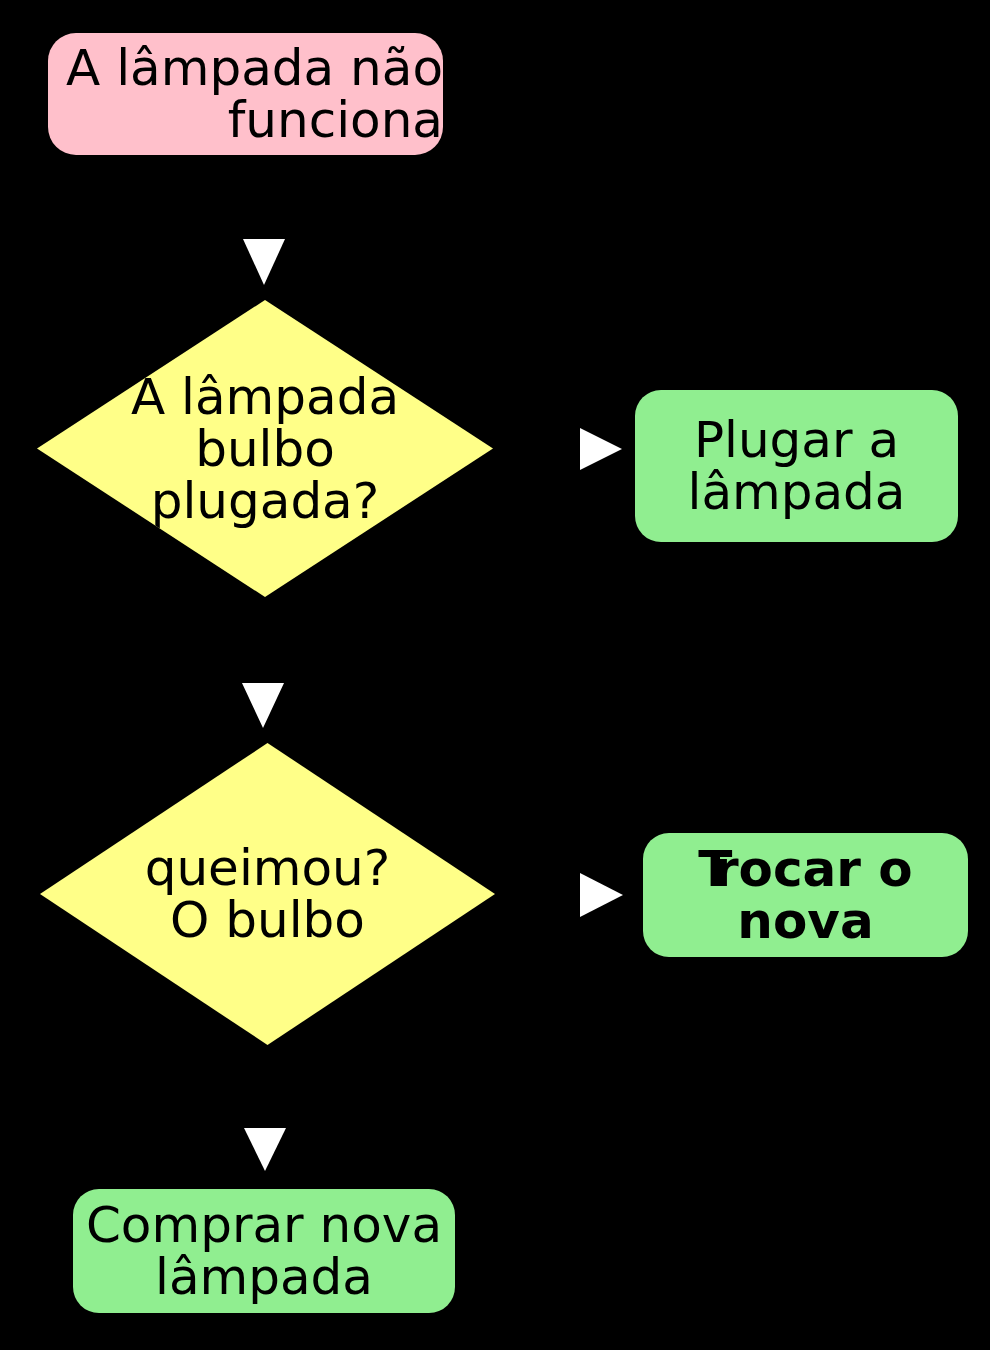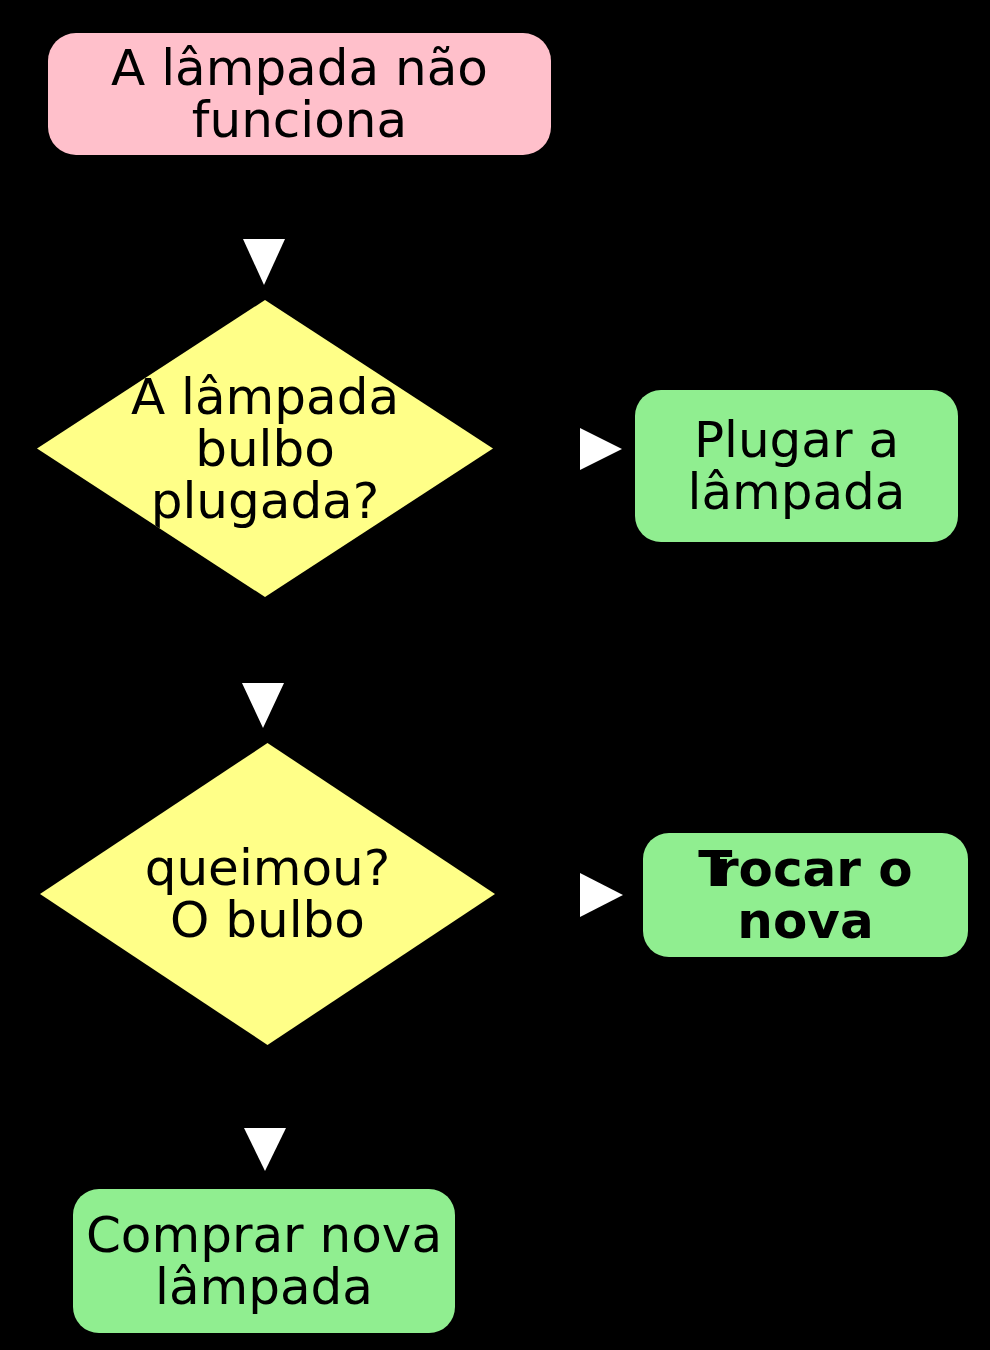--- a/index.html
+++ b/index.html
@@ -50,21 +50,21 @@
   .arrowhead.down  { clip-path: polygon(0 0, 100% 0, 50% 100%); }
   .arrowhead.right { clip-path: polygon(0 0, 100% 50%, 0 100%); }
   
   .r-glyph { margin-left: -0.37em; }
 </style>
 </head>
 <body>
 
 <div class="canvas">
 
-  <div class="node start" style="left:48px; top:33px; width:503px; height:122px;">
+  <div class="node start" style="left:48px; top:33px; width:395px; height:122px;align-items:flex-end;">
     <span class="line">A lâmpada não</span>
     <span class="line">funciona</span>
   </div>
 
   <div class="arrowhead down" style="left:243px; top:239px; width:42px; height:46px;"></div>
 
   <div class="node diamond" style="left:37px; top:300px; width:456px; height:297px;align-items:center;">
     <span class="line">A lâmpada</span>
     <span class="line">bulbo</span>
     <span class="line">plugada?</span>
@@ -86,18 +86,18 @@
 
   <div class="arrowhead right" style="left:580px; top:873px; width:43px; height:44px;"></div>
 
   <div class="node action" style="left:643px; top:833px; width:325px; height:124px;font-weight:bold;">
     <span class="line"><span>T</span><span class="r-glyph">r</span><span>ocar o</span></span>
     <span class="line">nova</span>
   </div>
 
   <div class="arrowhead down" style="left:244px; top:1128px; width:42px; height:43px;"></div>
 
-  <div class="node action" style="left:73px; top:1189px; width:382px; height:144px;">
+  <div class="node action" style="left:73px; top:1189px; width:382px; height:124px;">
     <span class="line">Comprar nova</span>
     <span class="line">lâmpada</span>
   </div>
 
 </div>
 
 </body></html>

